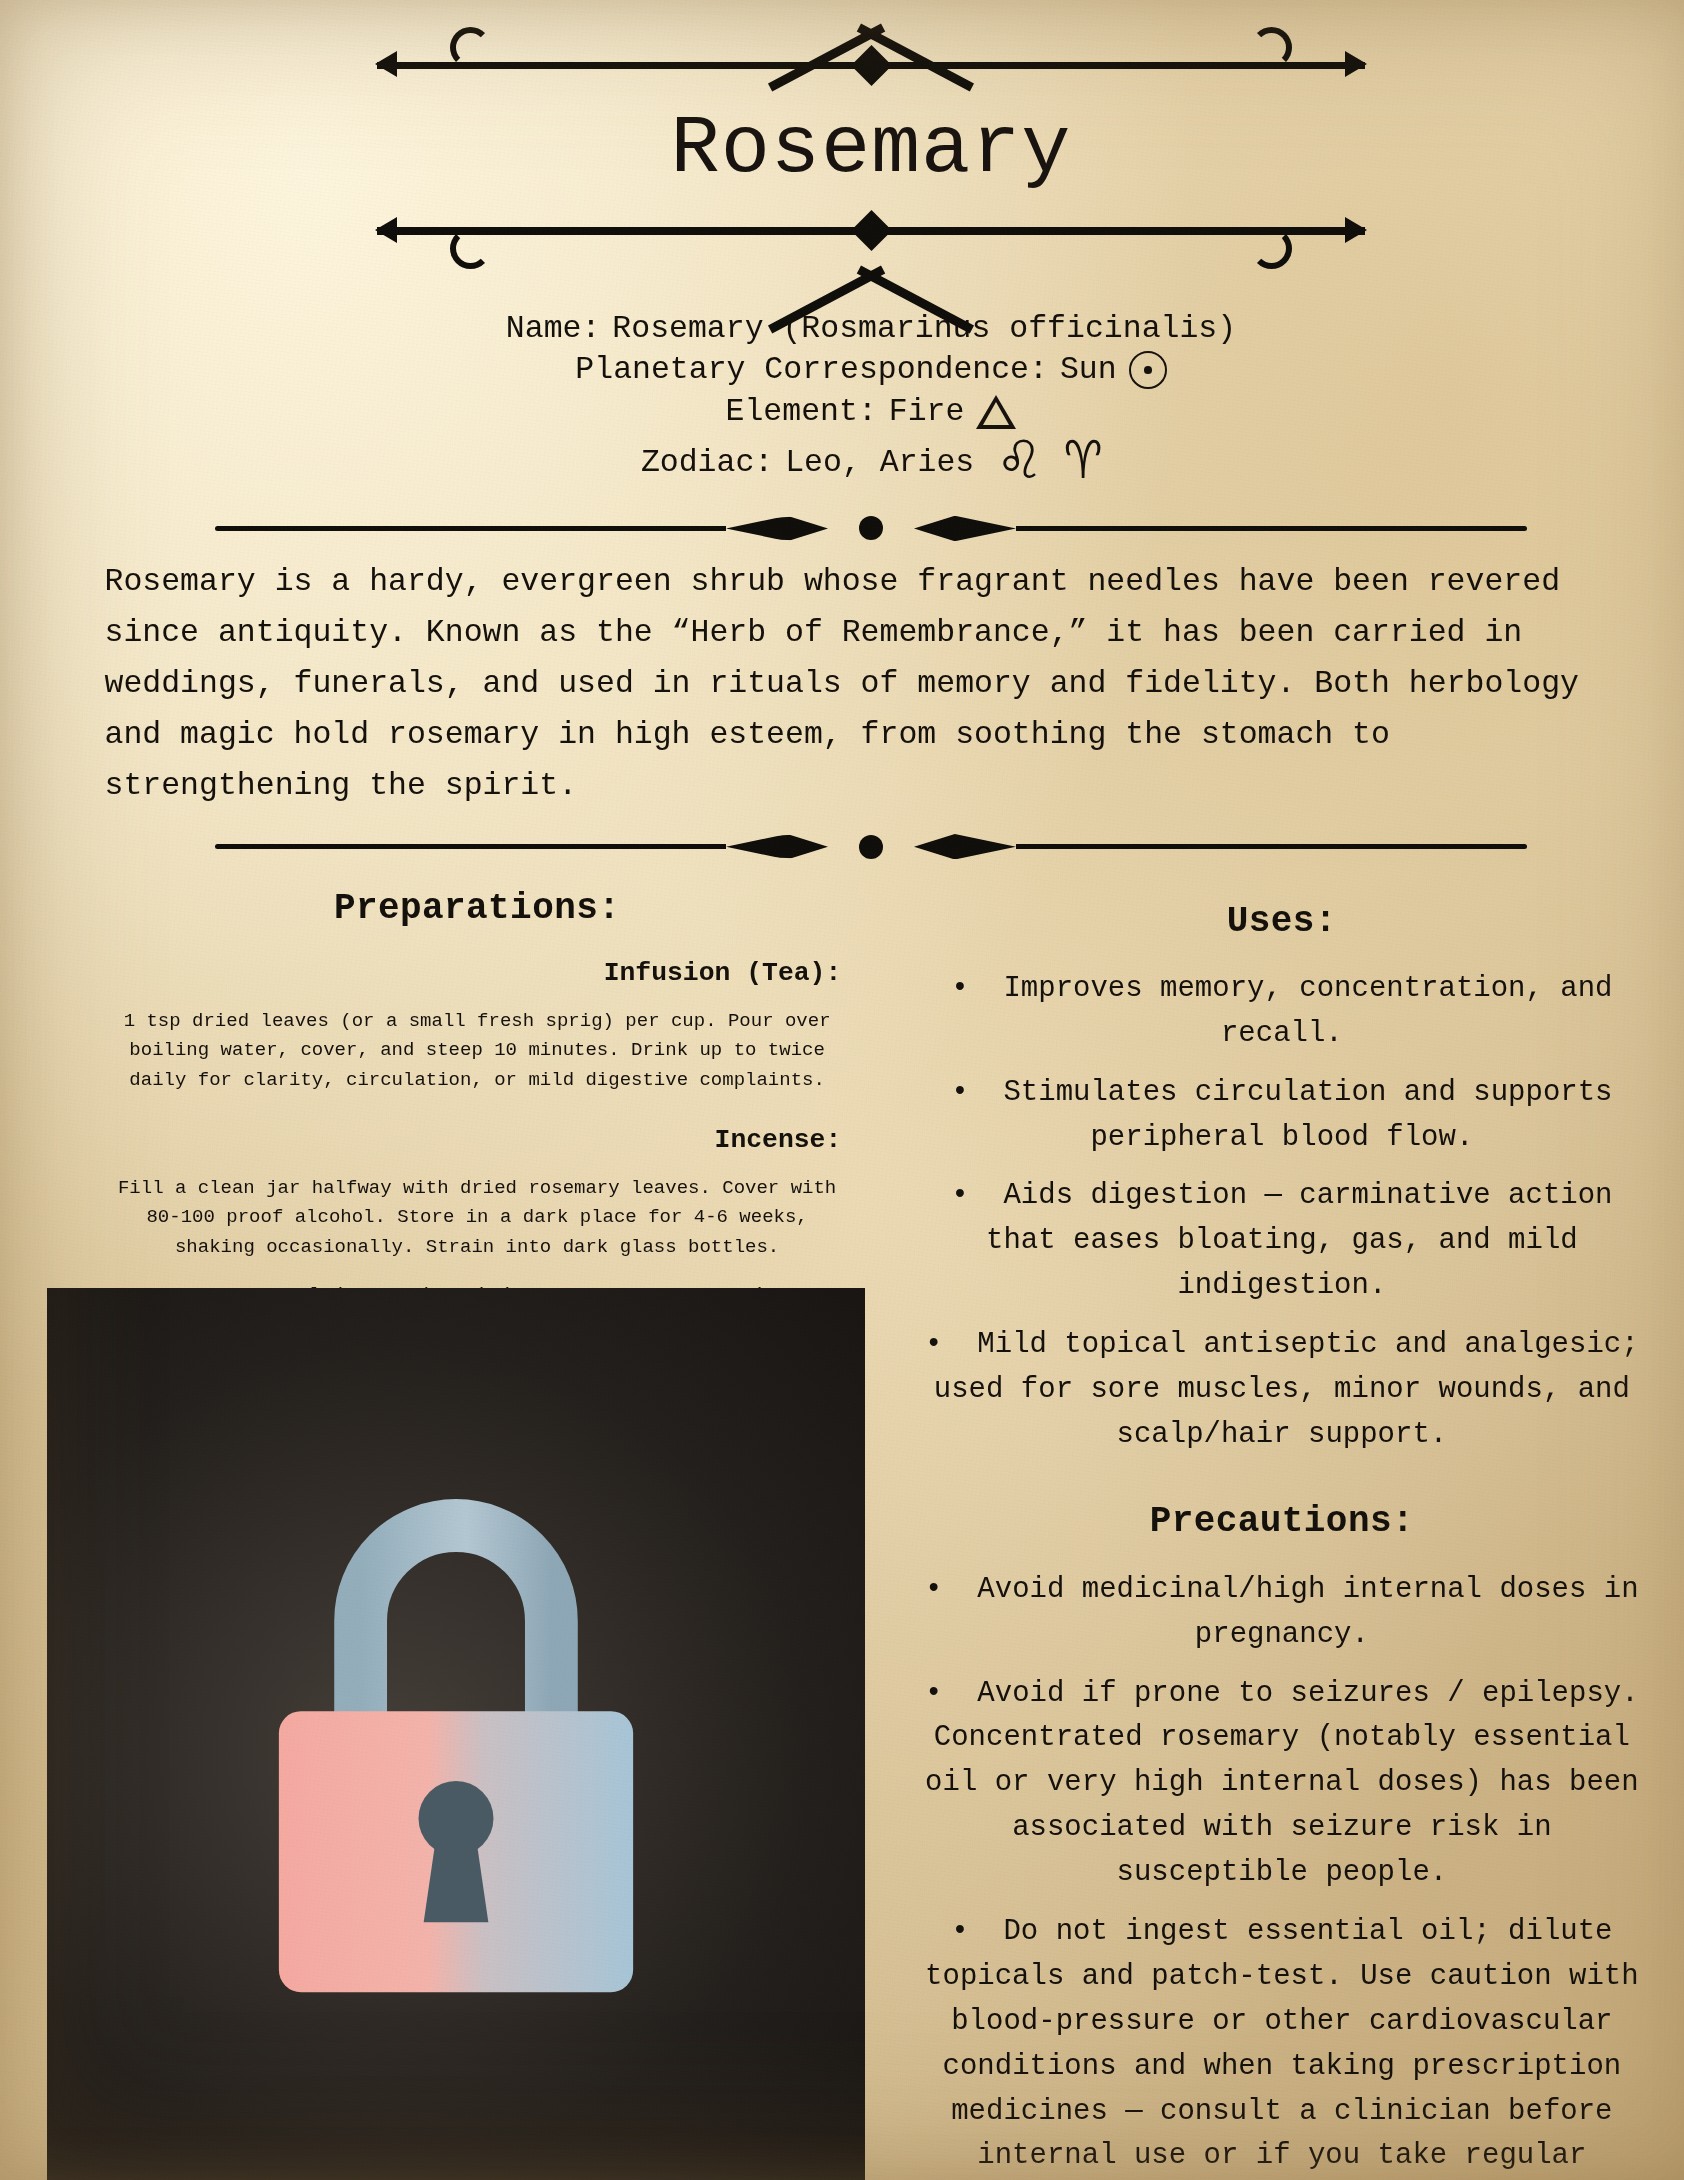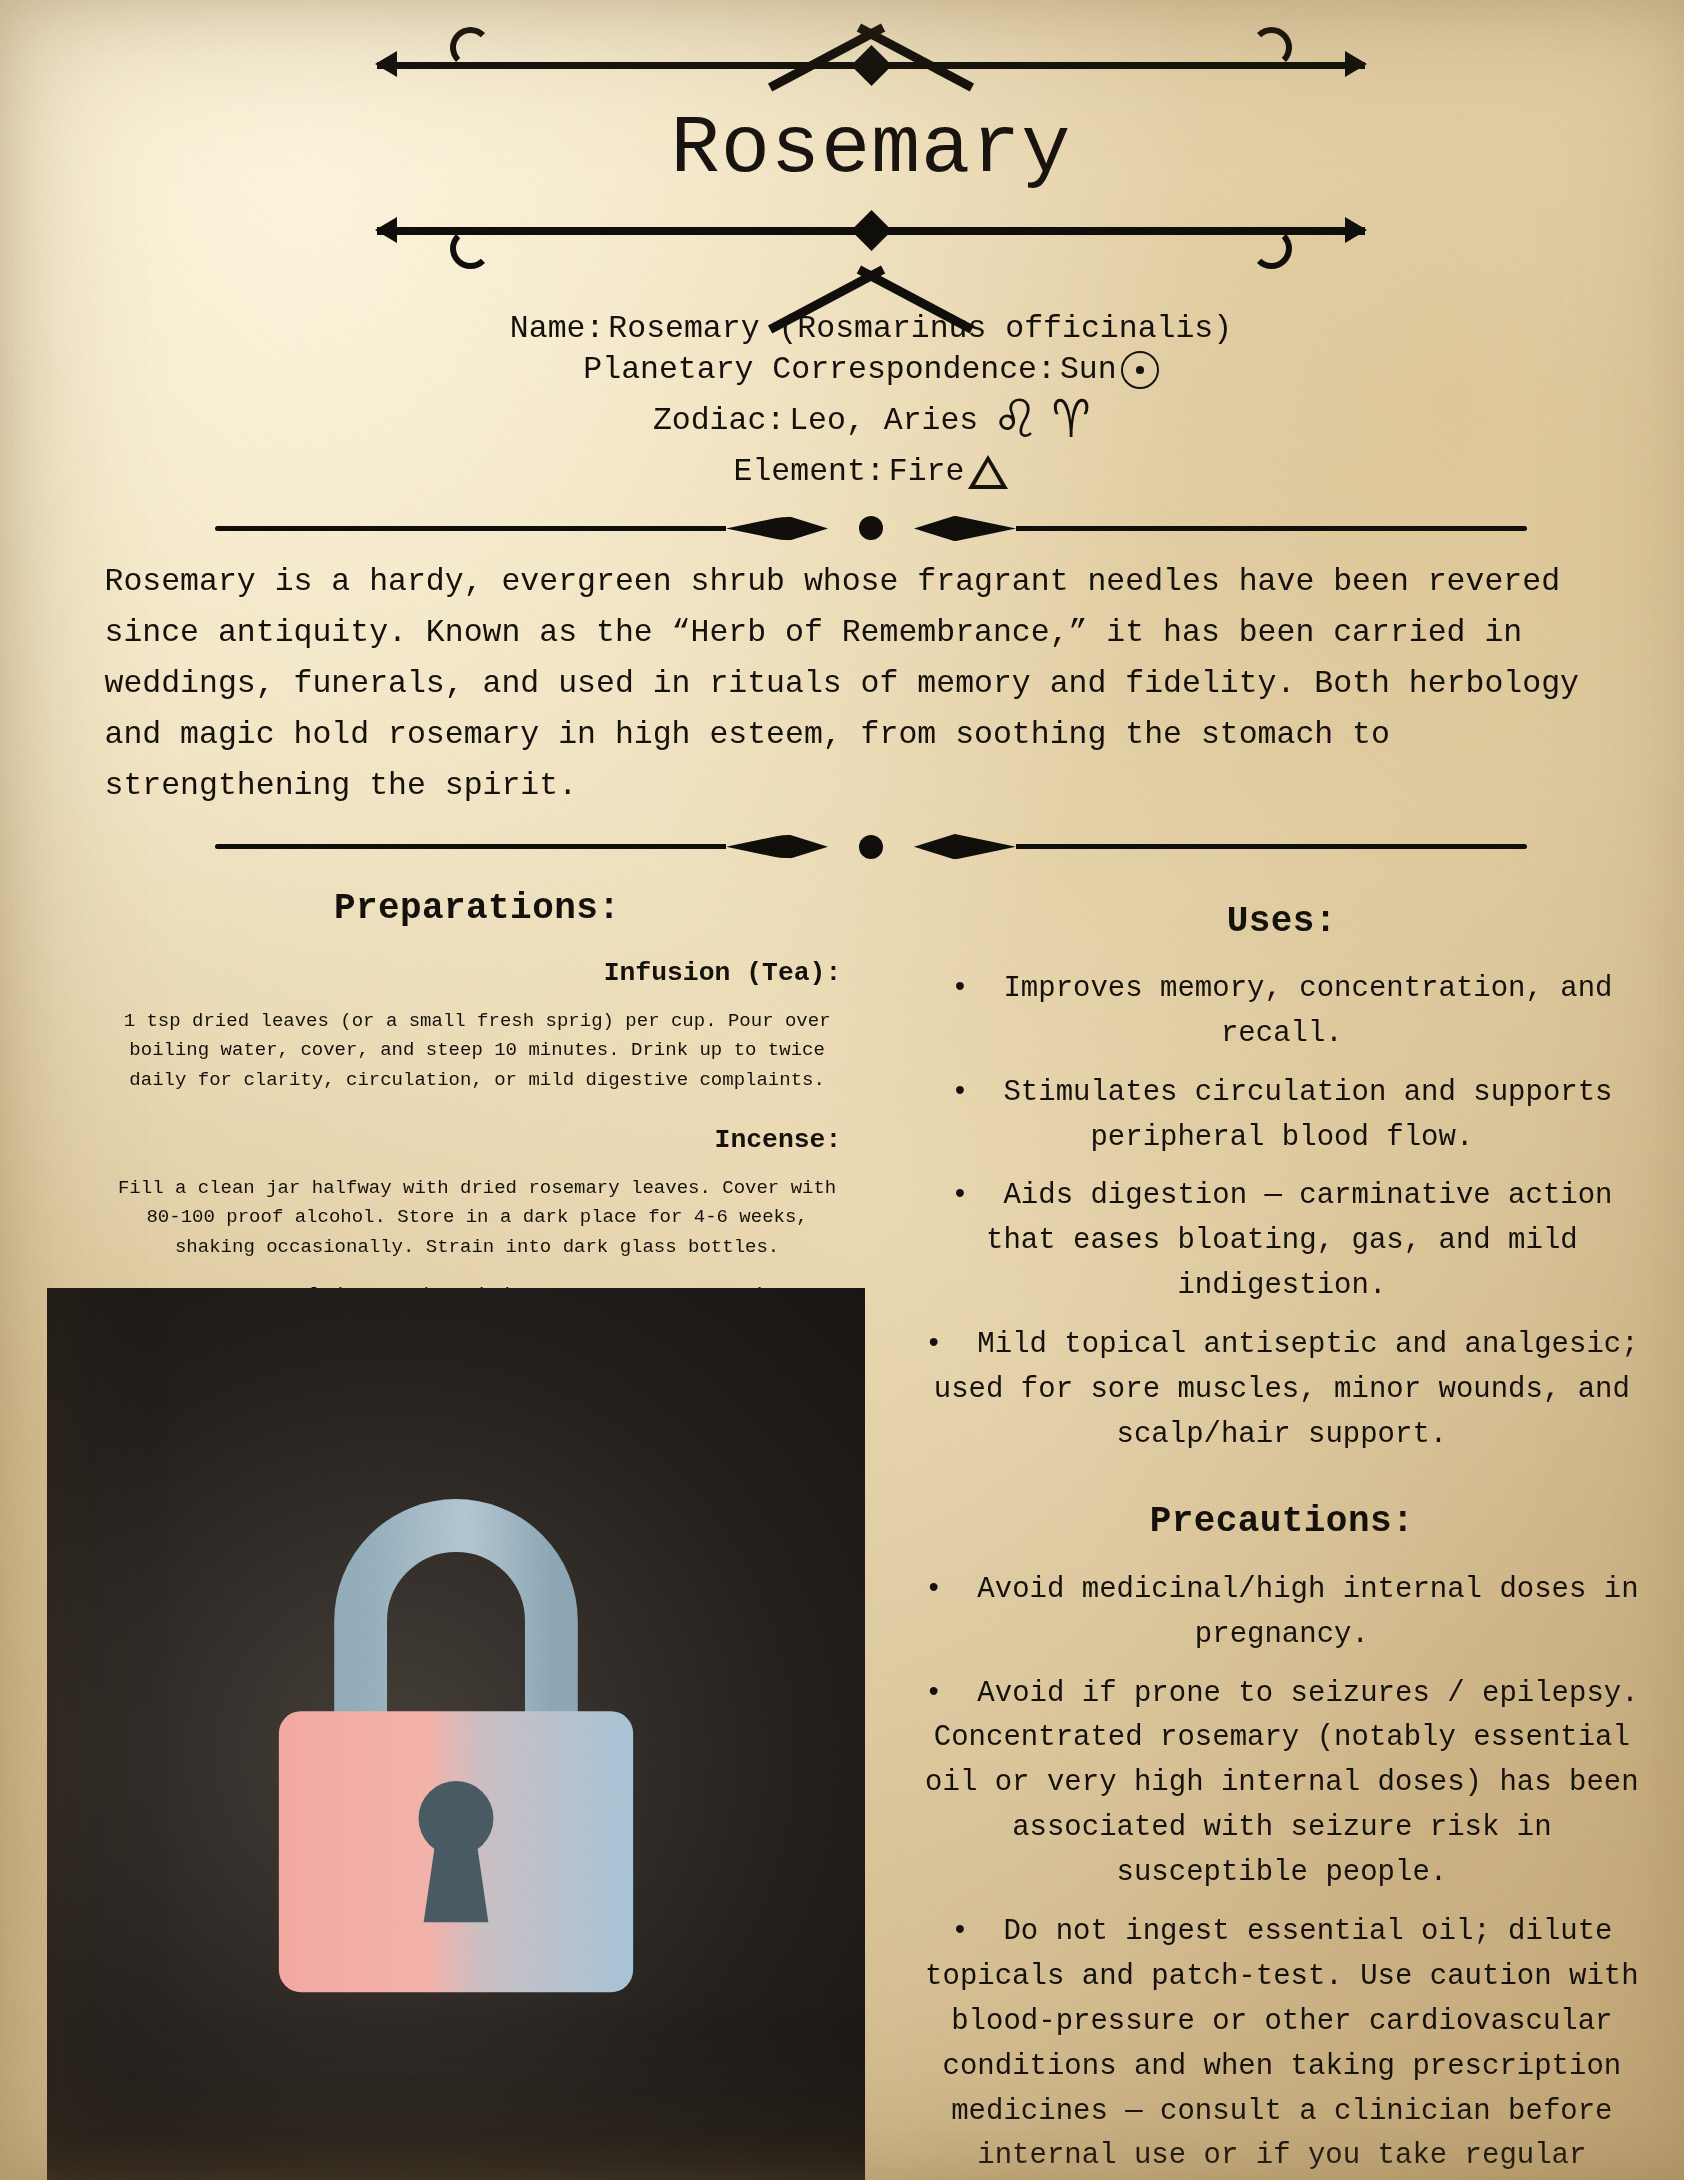--- a/index.html
+++ b/index.html
@@ -136,21 +136,21 @@
     margin: 44px auto 0;
     width: 1107px;
     text-align: center;
     font-size: 31.5px;
     line-height: 1.32;
   }
   .attr-row {
     display: flex;
     align-items: center;
     justify-content: center;
-    gap: 4px;
+    gap: 12px;
     white-space: nowrap;
   }
   .attr-row .glyph { display: inline-flex; align-items: center; }
   .sun-sym {
     width: 34px; height: 34px;
     border: 2.6px solid #17120e;
     border-radius: 50%;
     position: relative;
     display: inline-block;
   }
@@ -337,32 +337,32 @@
 
     <div class="attr-row">
       <span>Planetary Correspondence:</span>
       <span>Sun</span>
       <span class="glyph">
           <span class="sun-sym"></span>
         </span>
     </div>
 
     <div class="attr-row">
-      <span>Zodiac:</span>
-      <span>Leo, Aries</span>
-      <span class="zsym">♌</span>
-      <span class="zsym">♈</span>
-    </div>
-
-    <div class="attr-row">
       <span>Element:</span>
       <span>Fire</span>
       <span class="glyph">
           <span class="fire-sym"></span>
         </span>
+    </div>
+
+    <div class="attr-row">
+      <span>Zodiac:</span>
+      <span>Leo, Aries</span>
+      <span class="zsym">♌</span>
+      <span class="zsym">♈</span>
     </div>
   </div>
 
   <div class="divider">
     <div class="lineL"></div>
     <div class="leafL"></div>
     <div class="dot"></div>
     <div class="leafR"></div>
     <div class="lineR"></div>
   </div>

